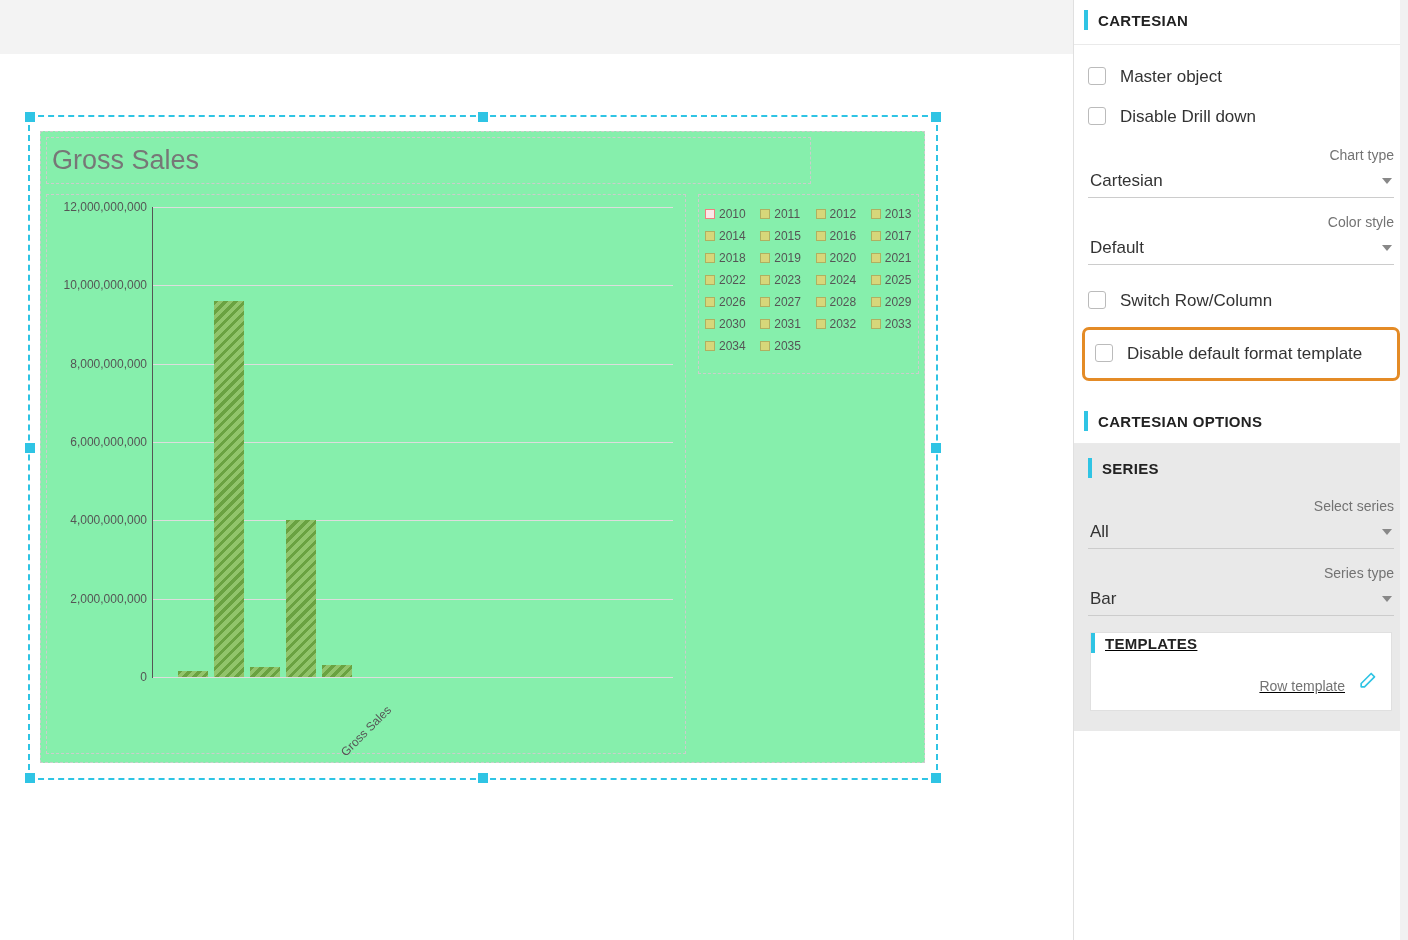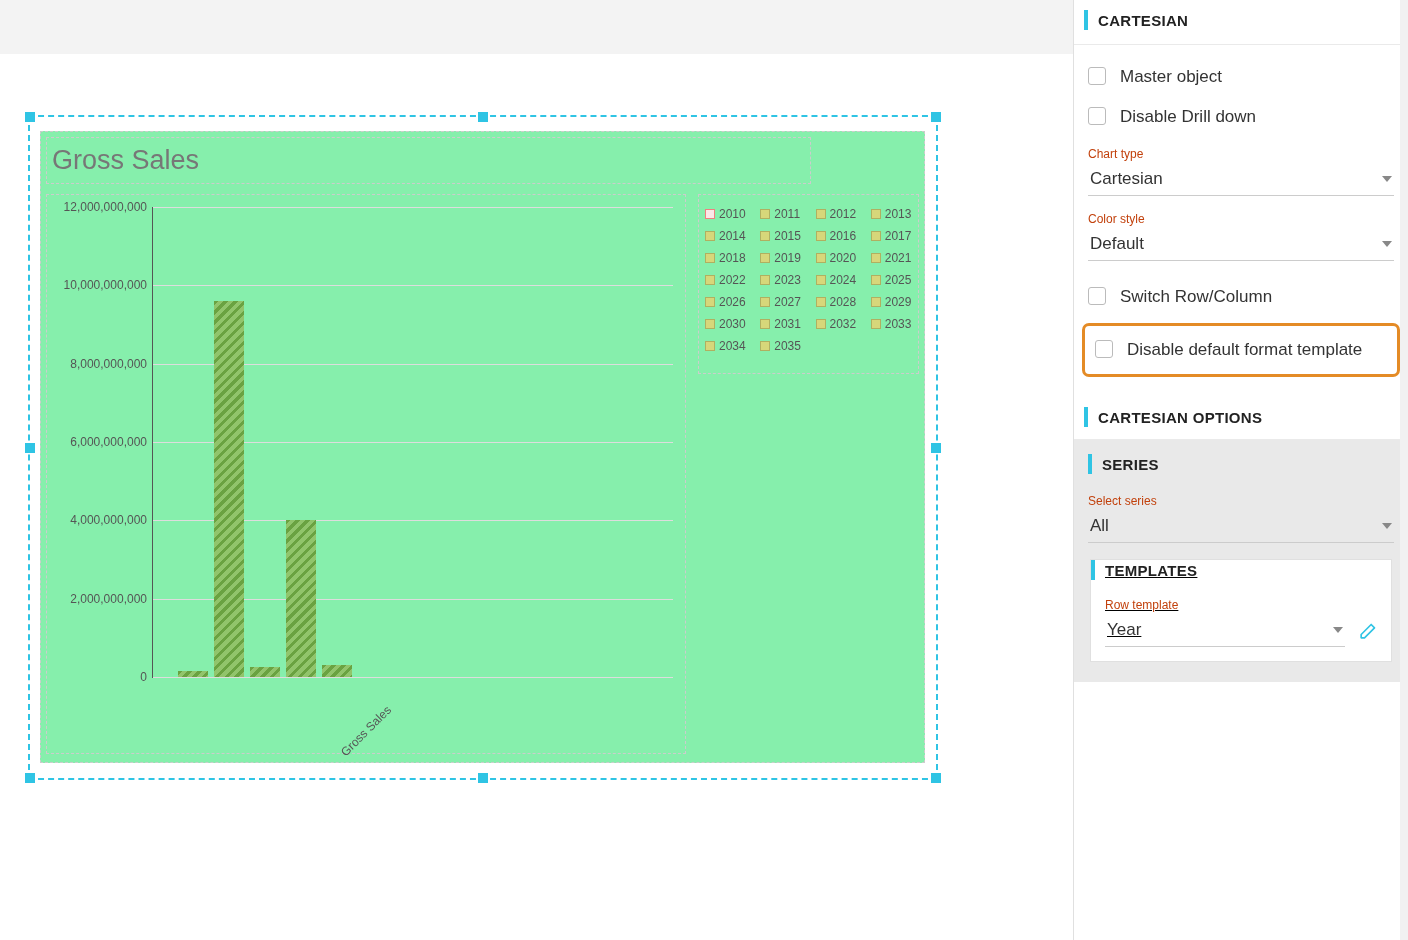--- a/index.html
+++ b/index.html
@@ -44,21 +44,21 @@
 .scrollbar { position: absolute; right: 0; top: 0; bottom: 0; width: 8px; background: #f1f1f1; }
 .section-hdr { display: flex; align-items: center; padding: 10px 14px 14px 10px; border-bottom: 1px solid #eaeaea; }
 .section-hdr .accent { width: 4px; height: 20px; background: #2fc4e4; margin-right: 10px; }
 .section-hdr .title { font-weight: 700; font-size: 15px; letter-spacing: .3px; color: #222; }
 .section-body { padding: 12px 14px; }
 .chk-row { display: flex; gap: 14px; padding: 10px 0; }
 .chk-row.boxed { border: 3px solid #e48b26; border-radius: 7px; padding: 14px 10px; margin: 6px -6px 6px -6px; }
 .chk { width: 18px; height: 18px; border: 1.5px solid #bbb; border-radius: 3px; background: #fff; flex-shrink: 0; }
 .chk-label { font-size: 17px; color: #333; }
 .field { margin: 10px 0 16px 0; }
-.field-label { font-size: 12px; color: #c2410c; margin-bottom: 2px; }
+.field-label { font-size: 14px; color: #737373; margin-bottom: 2px; text-align: right; }
 .select { display: flex; justify-content: space-between; align-items: center; border-bottom: 1.5px solid #ccc; padding: 6px 2px; font-size: 17px; color: #333; cursor: pointer; }
 .caret { width: 0; height: 0; border-left: 5px solid transparent; border-right: 5px solid transparent; border-top: 6px solid #888; }
 .section-hdr.sub { background: #fff; padding: 12px 14px 12px 10px; }
 .grey-section { background: #e9e9e9; padding: 14px 14px 20px 14px; }
 .grey-section .section-hdr { background: transparent; border: none; padding: 0 0 10px 0; }
 .templates-card { background: #fff; margin: 10px 2px 0 2px; padding: 0; border: 1px solid #e0e0e0; text-decoration: underline; }
 .templates-card .section-hdr { border: none; }
 .templates-card .field-row { padding: 8px 14px 14px 14px; display: flex; align-items: flex-end; gap: 12px; }
 .templates-card .field { flex: 1; margin: 0; }
 .pencil-icon { color: #2fc4e4; font-size: 20px; cursor: pointer; }
@@ -278,33 +278,36 @@
     </div>
 
     <div class="field">
       <div class="field-label">Select series</div>
       <div class="select">
         <span>All</span>
         <span class="caret"></span>
       </div>
     </div>
 
+    <div class="field">
+      <div class="field-label">Series type</div>
+      <div class="select">
+        <span>Bar</span>
+        <span class="caret"></span>
+      </div>
+    </div>
 
     <div class="templates-card">
       <div class="section-hdr">
         <div class="accent"></div>
         <div class="title">TEMPLATES</div>
       </div>
       <div class="field-row">
         <div class="field">
           <div class="field-label">Row template</div>
-          <div class="select">
-            <span>Year</span>
-            <span class="caret"></span>
-          </div>
         </div>
         <span class="pencil-icon">
           <svg width="20" height="20" viewBox="0 0 24 24" fill="none" stroke="#2fc4e4" stroke-width="2" stroke-linecap="round" stroke-linejoin="round">
               <path d="M17 3l4 4-12 12H5v-4L17 3z"></path>
             </svg>
         </span>
       </div>
     </div>
   </div>
 

